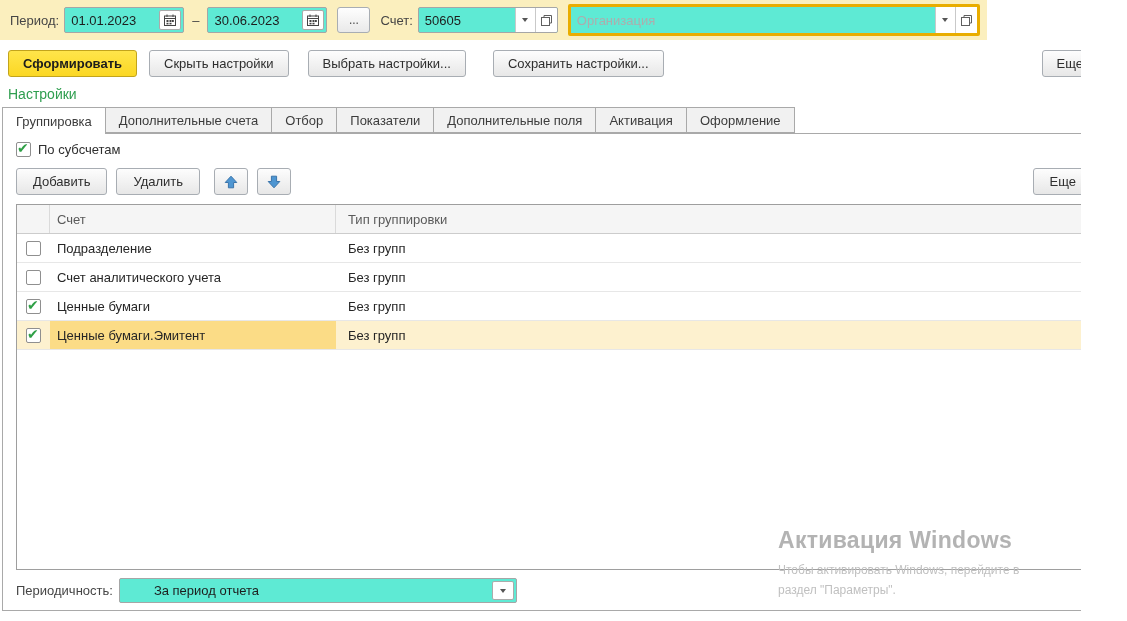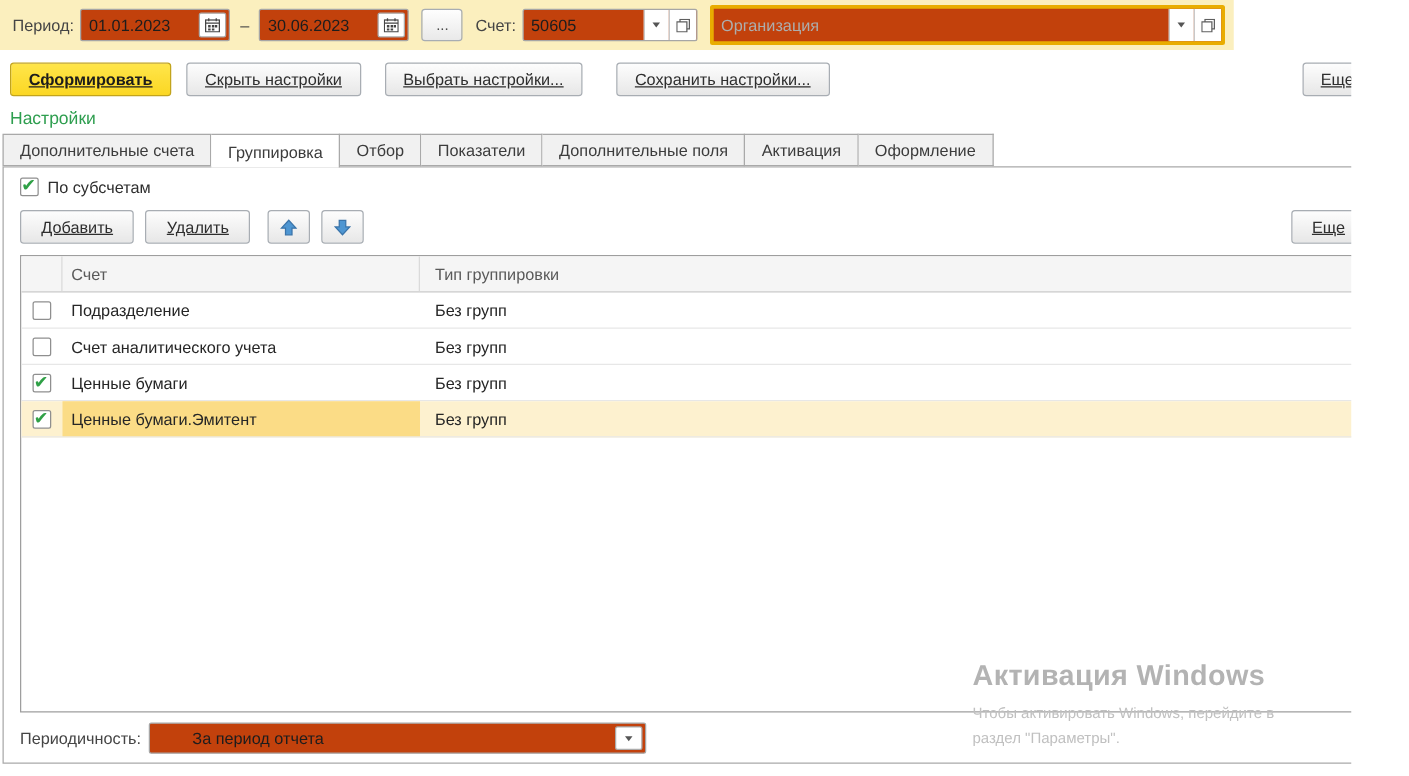--- a/index.html
+++ b/index.html
@@ -10,21 +10,21 @@
     overflow:hidden;
   }
 
   
   .topbar {
     position:absolute; left:0; top:0; width:987px; height:40px;
     background:#fbefbe; display:flex; align-items:center; padding-left:10px;
   }
   .lbl { color:#454545; white-space:nowrap; }
   .field {
-    display:flex; align-items:stretch; height:26px; background:#c2410c;
+    display:flex; align-items:stretch; height:26px; background:#5eead4;
     border:1px solid #a6a6a6; border-radius:2px; overflow:hidden;
   }
   .field input {
     border:none; outline:none; flex:1; min-width:0; padding:0 6px;
     font:13px "Liberation Sans","DejaVu Sans",sans-serif; color:#1d1d1d; background:transparent;
   }
   .field input::placeholder { color:#adadad; }
   .fbtn {
     display:flex; align-items:center; justify-content:center; cursor:pointer;
     border-left:1px solid #c9c9c9; background:#fff; color:#555;
@@ -47,21 +47,21 @@
     height:26px; min-width:33px; margin-left:10px;
     background:linear-gradient(#fefefe,#e9e9e9); border:1px solid #a8adb3; border-radius:3px;
     color:#4a4a4a; font-size:12px; display:inline-flex; align-items:center; justify-content:center; cursor:pointer;
   }
 
   
   .actions { position:absolute; left:0; top:50px; width:1127px; height:27px; display:flex; align-items:center; }
   .btn {
     height:27px; padding:0 14px; display:inline-flex; align-items:center; justify-content:center; gap:7px;
     background:linear-gradient(#fdfdfd,#e7e7e7); border:1px solid #a8adb3; border-radius:3px;
-    font:13px "Liberation Sans","DejaVu Sans",sans-serif; color:#2e2e2e; cursor:pointer; white-space:nowrap;text-decoration:underline;
+    font:13px "Liberation Sans","DejaVu Sans",sans-serif; color:#2e2e2e; cursor:pointer; white-space:nowrap;
   }
   .btn-generate {
     background:linear-gradient(#ffe54a,#fbd724); border:1px solid #c2a41c;
     font-weight:bold; color:#1c1c1c; margin-left:8px; margin-right:12px;
   }
   .g19 { margin-right:19px; } .g27 { margin-right:27px; }
   .btn .tri { border-top-color:#333; }
   .more-top { margin-left:auto; margin-right:16px; }
 
   
@@ -213,22 +213,22 @@
     <button class="btn">Сохранить настройки...</button>
     <button class="btn more-top">
       <span>Еще</span>
         <i class="tri"></i>
     </button>
   </div>
 
   <div class="section-title">Настройки</div>
 
   <div class="tabs">
+    <div class="tab active">Группировка</div>
     <div class="tab">Дополнительные счета</div>
-    <div class="tab active">Группировка</div>
     <div class="tab">Отбор</div>
     <div class="tab">Показатели</div>
     <div class="tab">Дополнительные поля</div>
     <div class="tab">Активация</div>
     <div class="tab">Оформление</div>
   </div>
 
   <div class="panel">
 
     <label class="cb-row">

